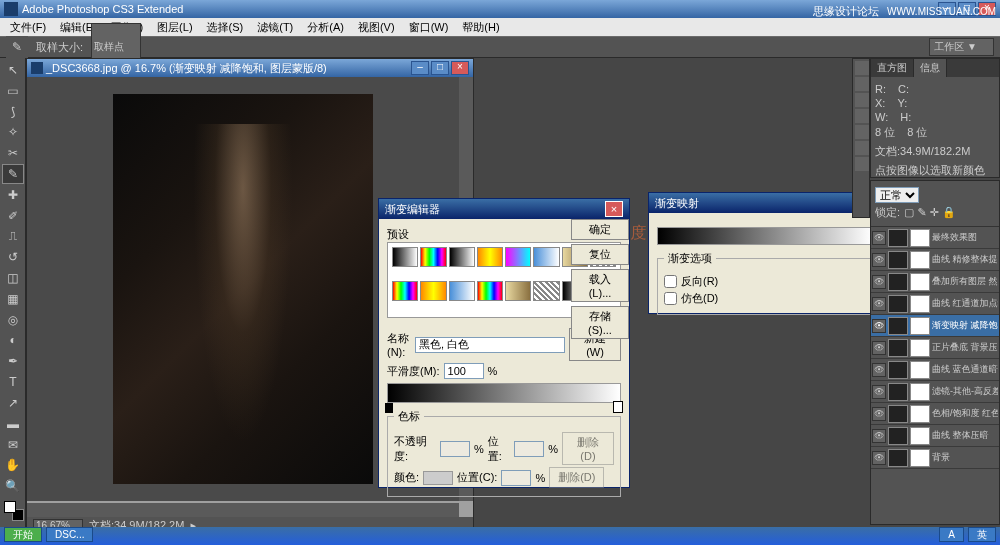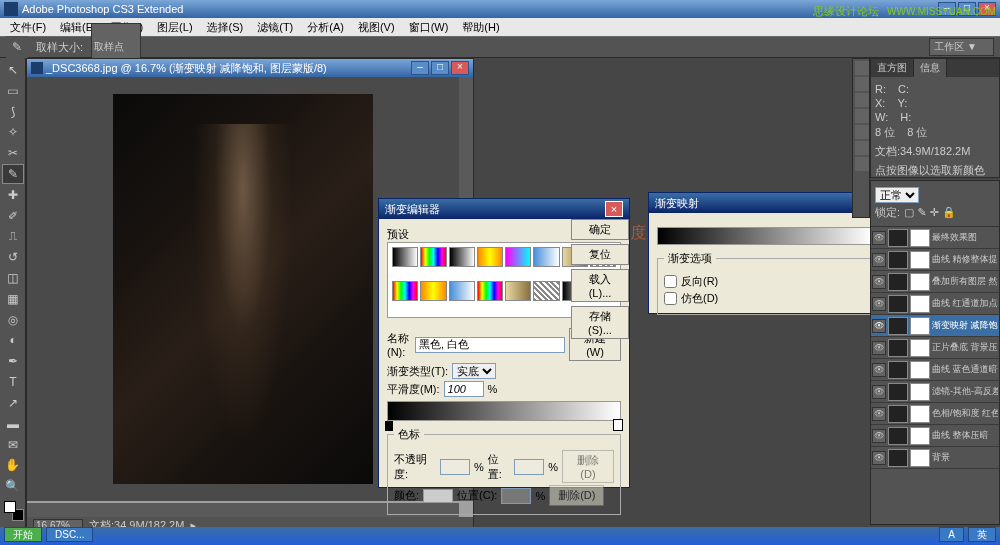--- a/index.html
+++ b/index.html
@@ -69,21 +69,21 @@
 .info-row{display:flex;gap:12px;margin:2px 0}
 .layer-row{display:flex;align-items:center;gap:2px;height:22px;padding:1px;border-bottom:1px solid #3a3a3a}
 .layer-row.sel{background:#3a6ea5;color:#fff}
 .eye{width:14px;height:14px;background:#636363;border:1px solid #333;font-size:8px;text-align:center;line-height:12px}
 .thumb{width:20px;height:18px;background:#222;border:1px solid #888}
 .layer-label{font-size:9px;flex:1;overflow:hidden;white-space:nowrap}
 .side-strip{position:absolute;top:58px;right:130px;width:18px;height:160px;background:#535353;border:1px solid #2a2a2a;display:flex;flex-direction:column;gap:2px;padding:2px}
 .side-strip div{width:14px;height:14px;background:#636363}
 .taskbar{position:absolute;bottom:0;left:0;right:0;height:18px;background:linear-gradient(#3a6ea5,#245edb);display:flex;align-items:flex-start;padding:0 4px;gap:4px}
 .task-btn{background:#3a7ac5;border:1px solid #1a4a8a;color:#fff;padding:1px 8px;font-size:10px;height:15px;display:flex;align-items:center}
-.watermark{position:absolute;top:4px;right:4px;color:#84cc16;font-size:12px;display:flex;gap:8px;align-items:center}
+.watermark{position:absolute;top:4px;right:4px;color:#ffffff;font-size:12px;display:flex;gap:8px;align-items:center}
 </style>
 </head>
 <body>
 
 <div class="titlebar">
   <div class="icon"></div>
   <span>Adobe Photoshop CS3 Extended</span>
   <div class="win-btns">
     <span>–</span>
     <span>□</span>
@@ -203,26 +203,22 @@
         <div class="btn">载入(L)...</div>
         <div class="btn">存储(S)...</div>
       </div>
     </div>
     <div class="field" style="margin-top:10px">
       <span>名称(N):</span>
       <input style="flex: 1 1 0%;" value="黑色, 白色">
       <div class="btn">新建(W)</div>
     </div>
     <div class="field">
-      <span>渐变类型(T):</span>
-      <select><option>实底</option></select>
-    </div>
-    <div class="field">
       <span>平滑度(M):</span>
-      <input style="width: 40px; font-style: italic;" value="100">
+      <input style="width: 40px;" value="100">
       <span>%</span>
     </div>
     <div class="gradbar"></div>
     <fieldset>
       <legend>色标</legend>
       <div class="field">
         <span>不透明度:</span>
           <input style="width: 30px;" disabled="">
           <span>%</span>
         <span>位置:</span>

